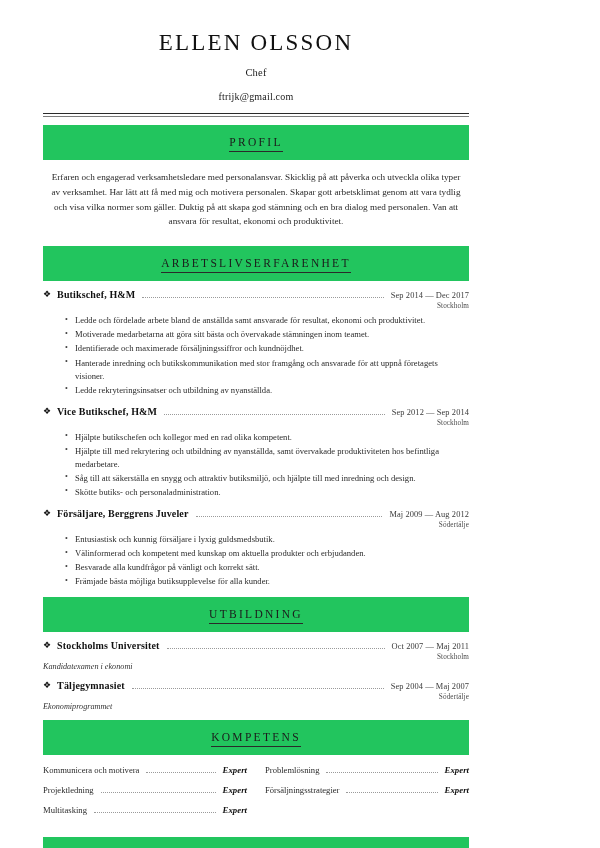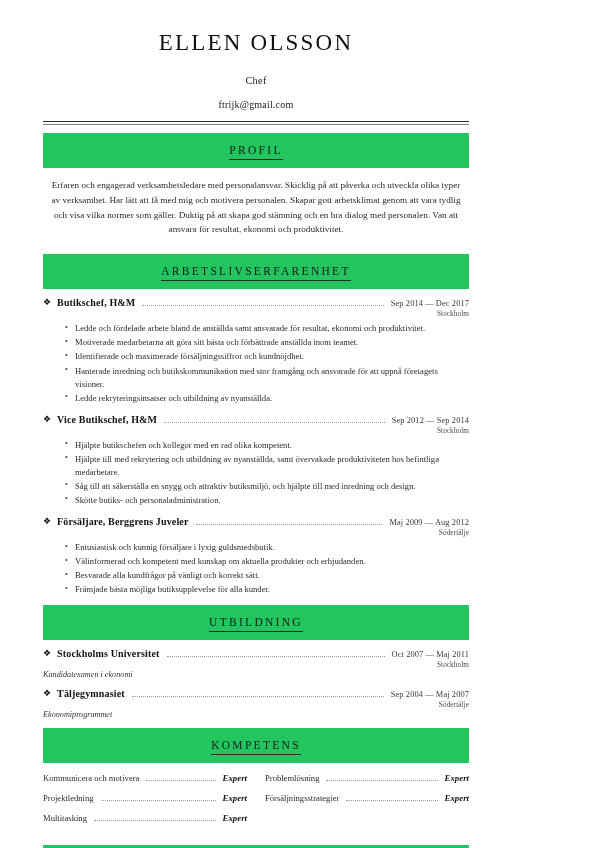--- a/index.html
+++ b/index.html
@@ -28,21 +28,21 @@
   .hdr-name {
     font-size: 23px;
     letter-spacing: 2.2px;
     font-weight: 400;
     color: #111;
     margin: 8px 0 0 0;
     line-height: 1.1;
   }
   .hdr-role {
     font-size: 10.5px;
-    margin-top: 20px;
+    margin-top: 12px;
     color: #1a1a1a;
     letter-spacing: .2px;
   }
   .hdr-email {
     font-size: 10px;
     margin-top: 13px;
     color: #1a1a1a;
     letter-spacing: .2px;
   }
   .hdr-rule {
@@ -207,21 +207,21 @@
     <div class="entry">
       <div class="entry-top">
         <span class="clover">❖</span>
         <span class="entry-title">Butikschef, H&amp;M</span>
         <span class="leader"></span>
         <span class="entry-date">Sep 2014 — Dec 2017</span>
       </div>
       <div class="entry-loc">Stockholm</div>
       <ul class="bullets">
         <li>Ledde och fördelade arbete bland de anställda samt ansvarade för resultat, ekonomi och produktivitet.</li>
-        <li>Motiverade medarbetarna att göra sitt bästa och förbättrade anställda inom teamet.</li>
+        <li>Motiverade medarbetarna att göra sitt bästa och övervakade stämningen inom teamet.</li>
         <li>Identifierade och maximerade försäljningssiffror och kundnöjdhet.</li>
         <li>Hanterade inredning och butikskommunikation med stor framgång och ansvarade för att uppnå företagets visioner.</li>
         <li>Ledde rekryteringsinsatser och utbildning av nyanställda.</li>
       </ul>
     </div>
 
     <div class="entry">
       <div class="entry-top">
         <span class="clover">❖</span>
         <span class="entry-title">Vice Butikschef, H&amp;M</span>

